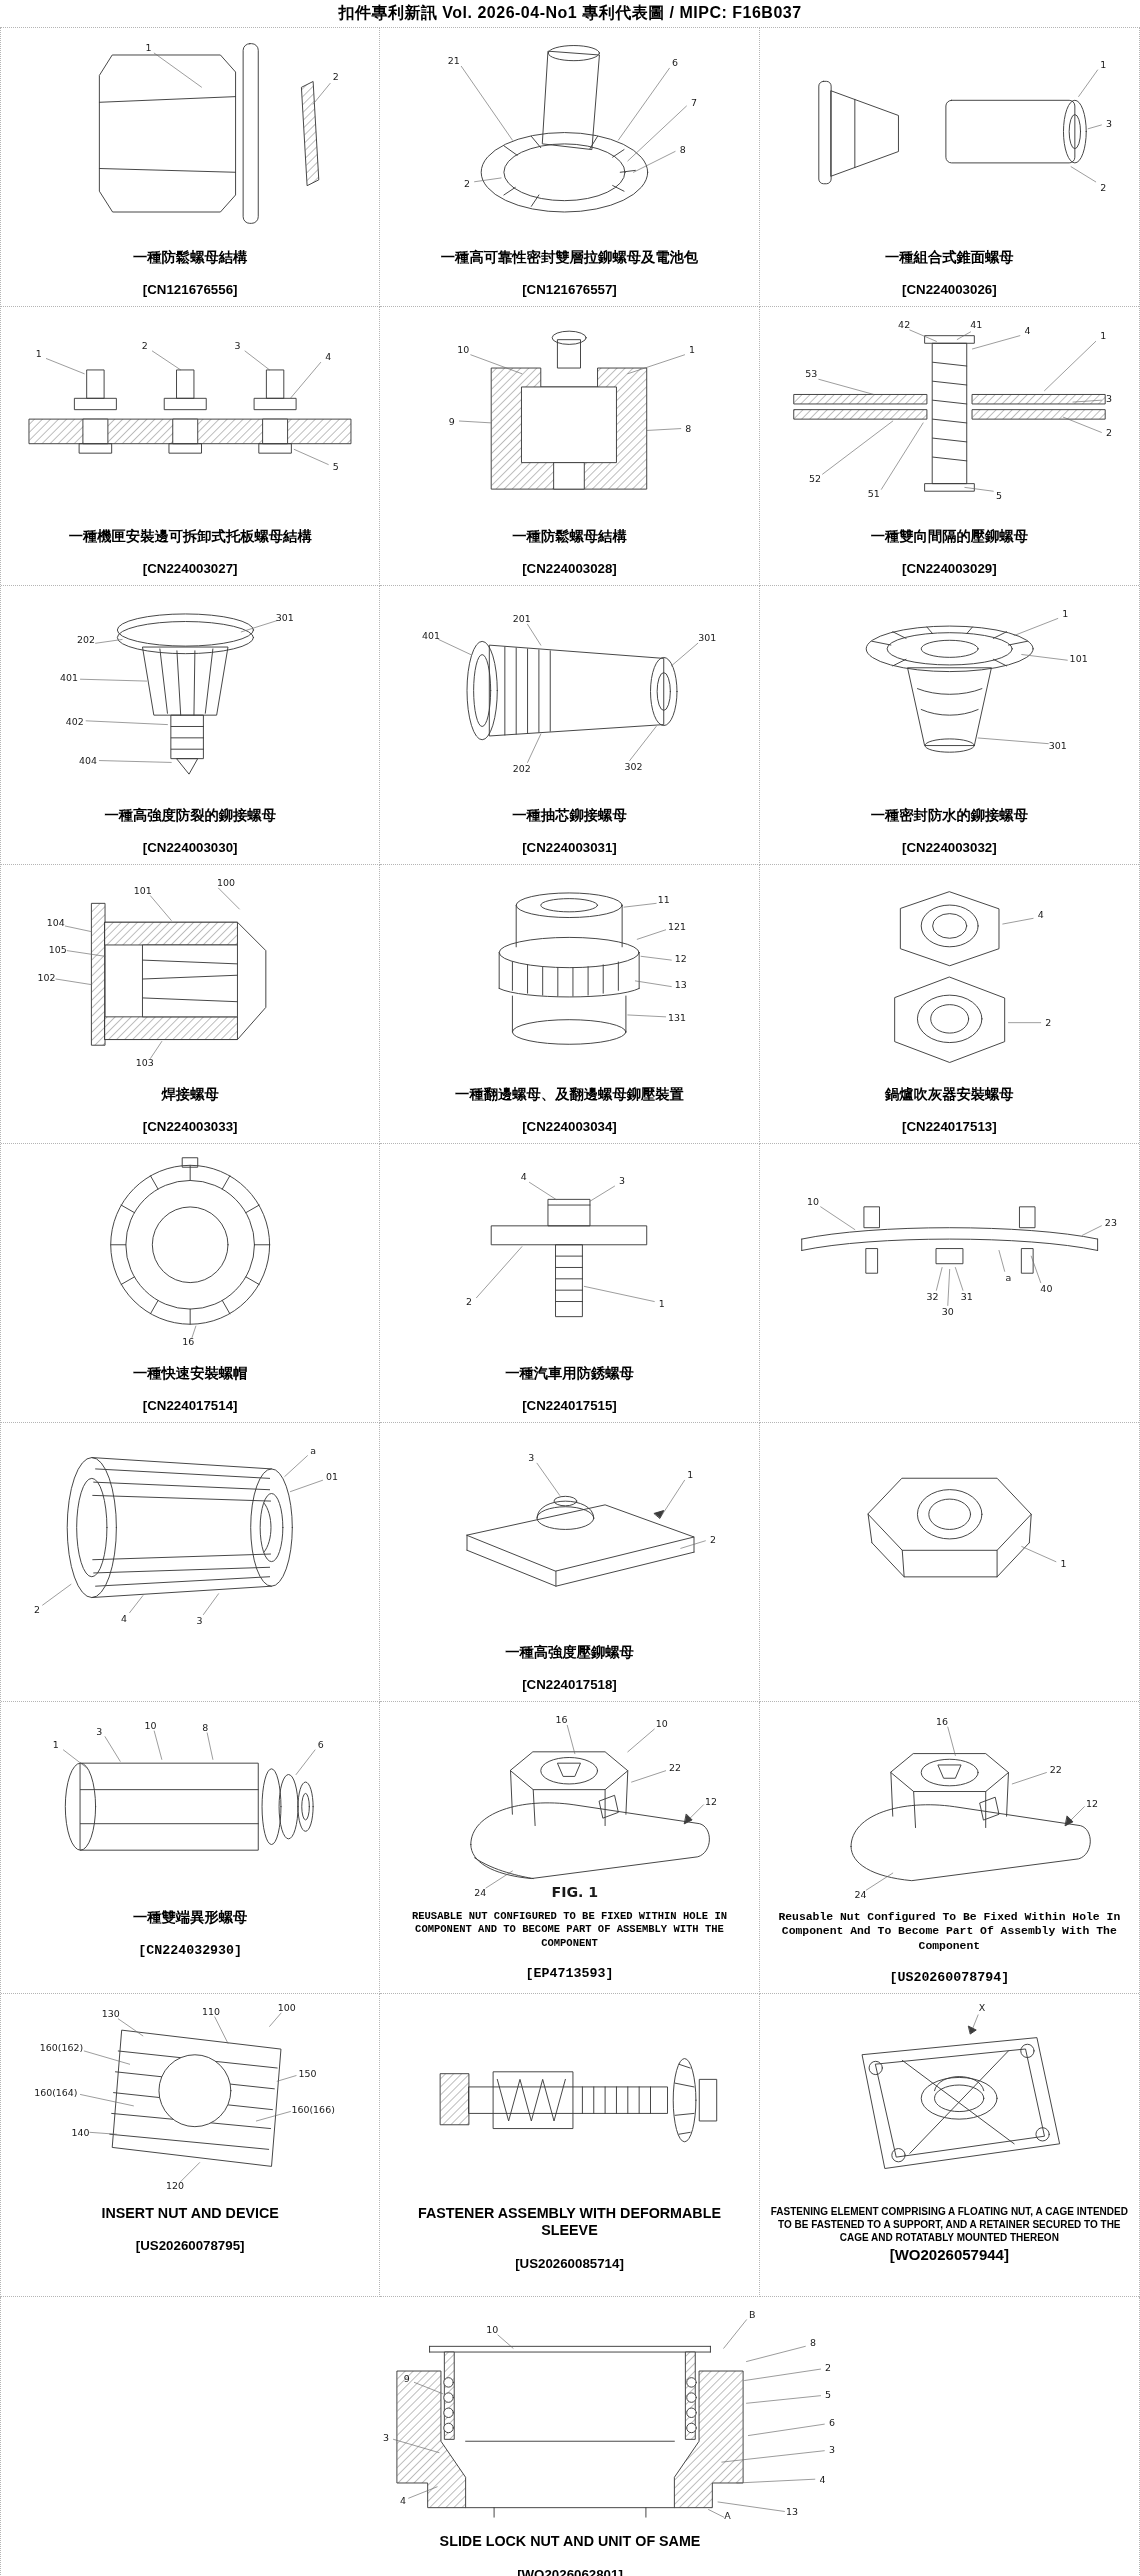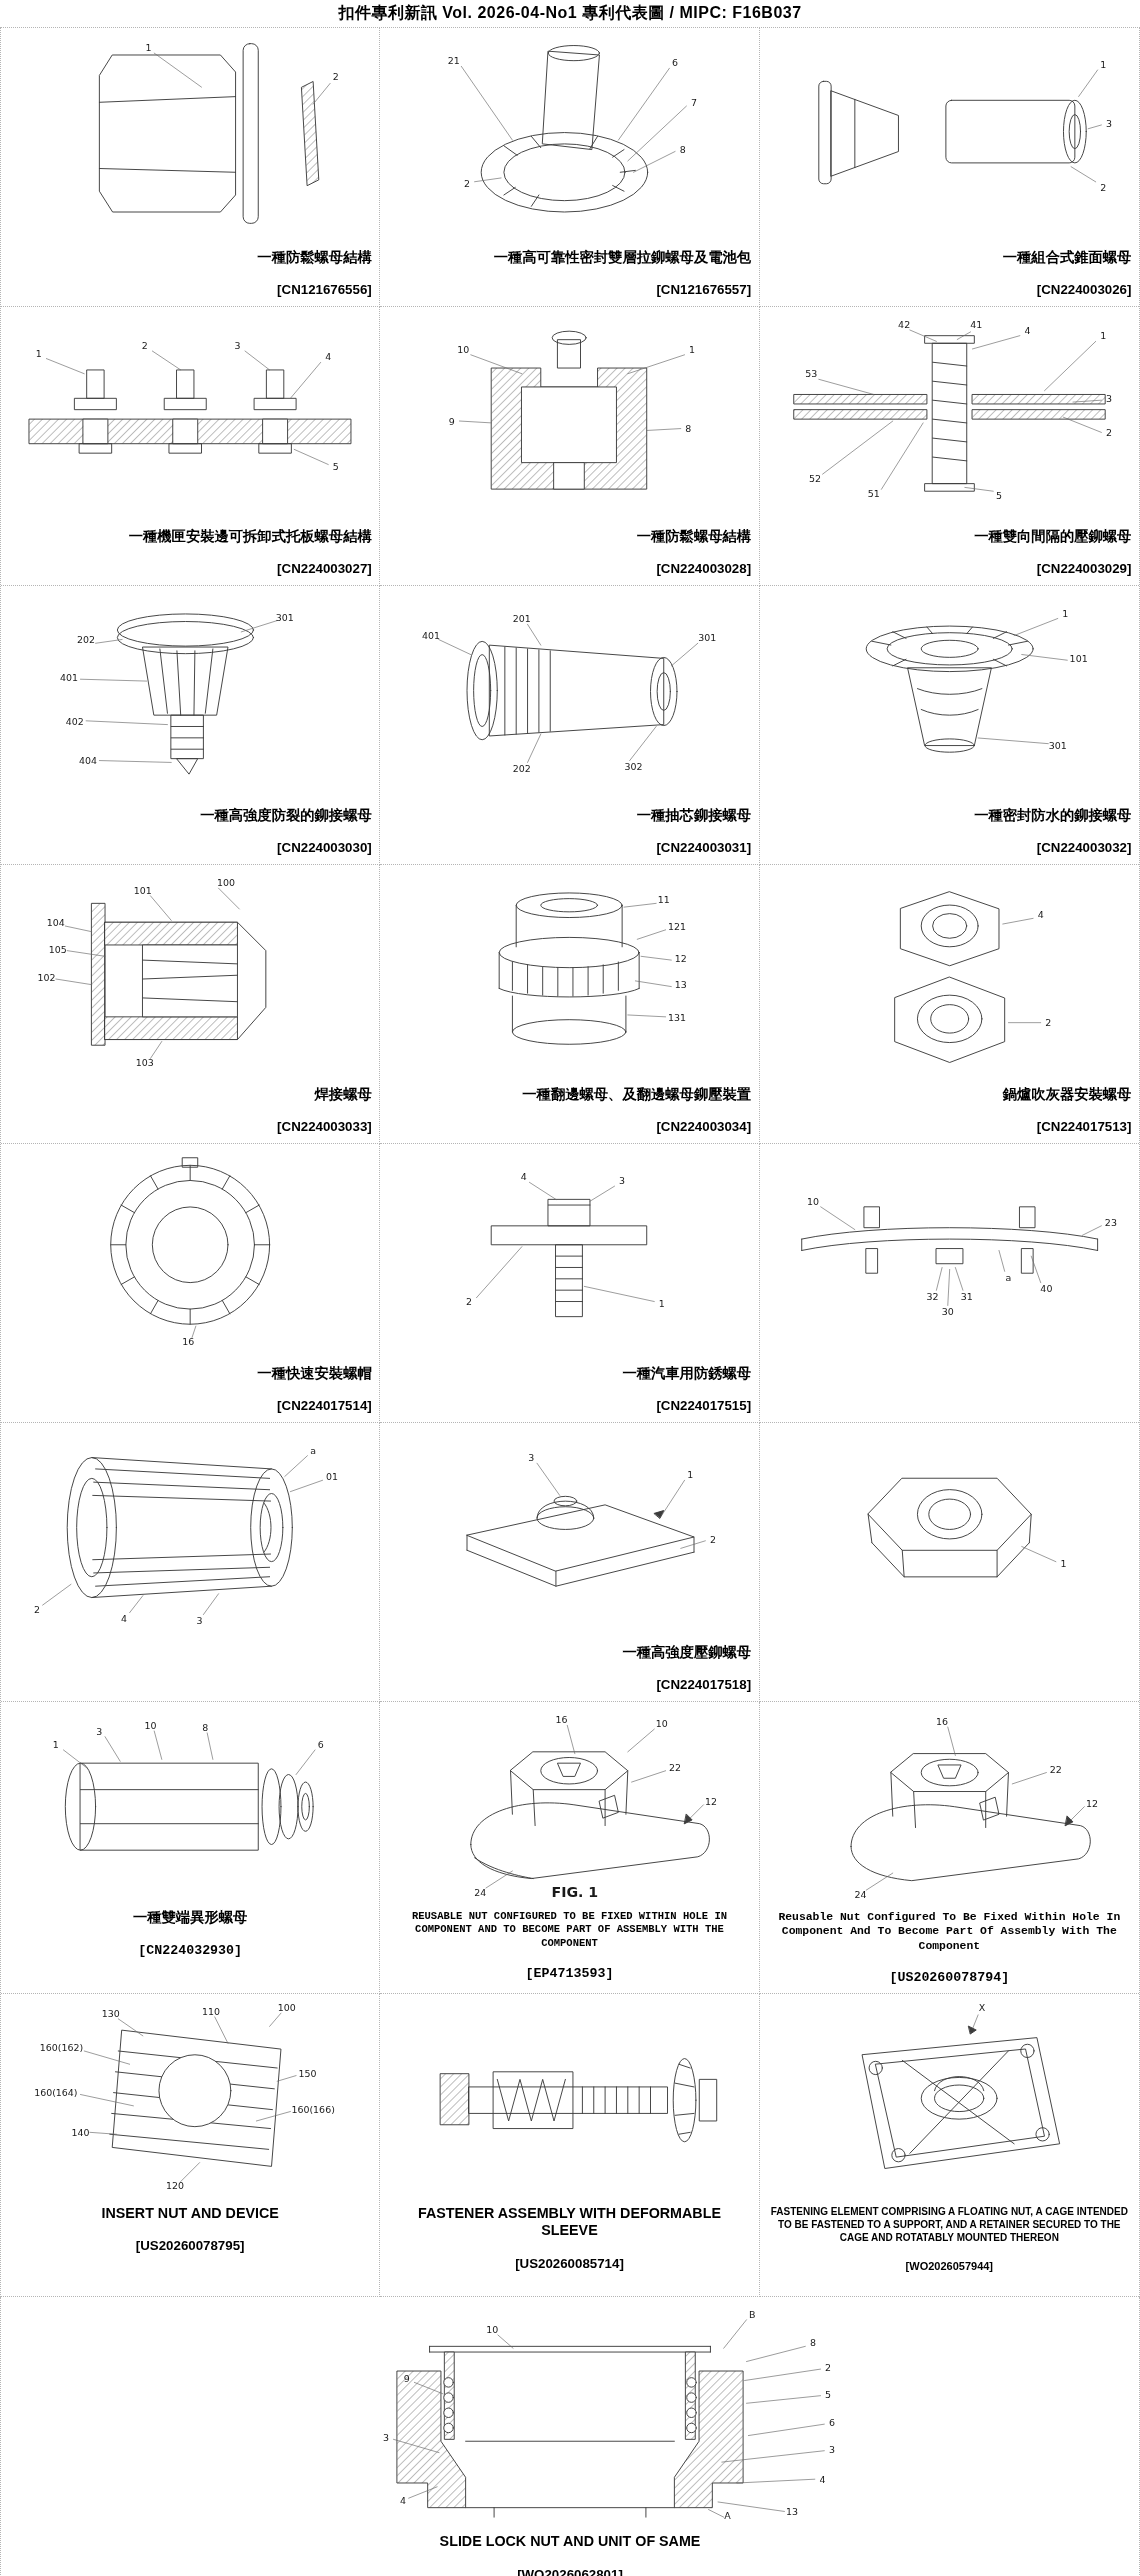--- a/index.html
+++ b/index.html
@@ -11,28 +11,28 @@
     border:1px dotted #b5b5b5;border-bottom:none;box-sizing:border-box;}
   .cell{border-bottom:1px dotted #b5b5b5;border-right:1px dotted #b5b5b5;
     box-sizing:border-box;overflow:hidden;}
   .cell:nth-child(3n){border-right:none;}
   .full{border:1px dotted #b5b5b5;border-top:none;box-sizing:border-box;overflow:hidden;}
   .fig{position:relative;width:100%;}
   .r16 .fig{height:211px;} .r7 .fig{height:198px;} .r8 .fig{height:201px;}
   .full .fig{height:223px;}
   .fig svg{width:100%;height:100%;display:block;}
   .cap{text-align:center;font-weight:bold;box-sizing:border-box;padding:9.5px 7.6px 0;}
-  .r16 .cap{height:67px;text-align:right;} .r7 .cap{height:93px;font-family:Liberation Mono, monospace;} .r8 .cap{height:101px;}
+  .r16 .cap{height:67px;} .r7 .cap{height:93px;font-family:Liberation Mono, monospace;} .r8 .cap{height:101px;}
   .full .cap{height:68px;padding-top:13.3px;}
   .cap .t{font-size:14.3px;line-height:1.25;}
   .cap .id{font-size:13.3px;margin-top:16px;}
   .cap-sm .t{font-size:10.5px;line-height:1.3;}
   .cap-md .t{font-size:11.4px;line-height:1.3;}
   .cap-xs .t{font-size:10px;line-height:1.3;}
-  .cap-xs .id{font-size:11px;margin-top:16px;}
+  .cap-xs .id{font-size:15px;margin-top:2px;}
   
   .d *{fill:none;stroke:#3c3c3c;stroke-width:1;stroke-linejoin:round;stroke-linecap:round;}
   .d text{fill:#1a1a1a;stroke:none;font-size:10px;font-family:"DejaVu Sans",sans-serif;
     text-anchor:middle;}
   .d .ld{stroke:#6a6a6a;stroke-width:.7;}
 </style>
 </head>
 <body>
 
 <svg width="0" height="0" style="position:absolute">

